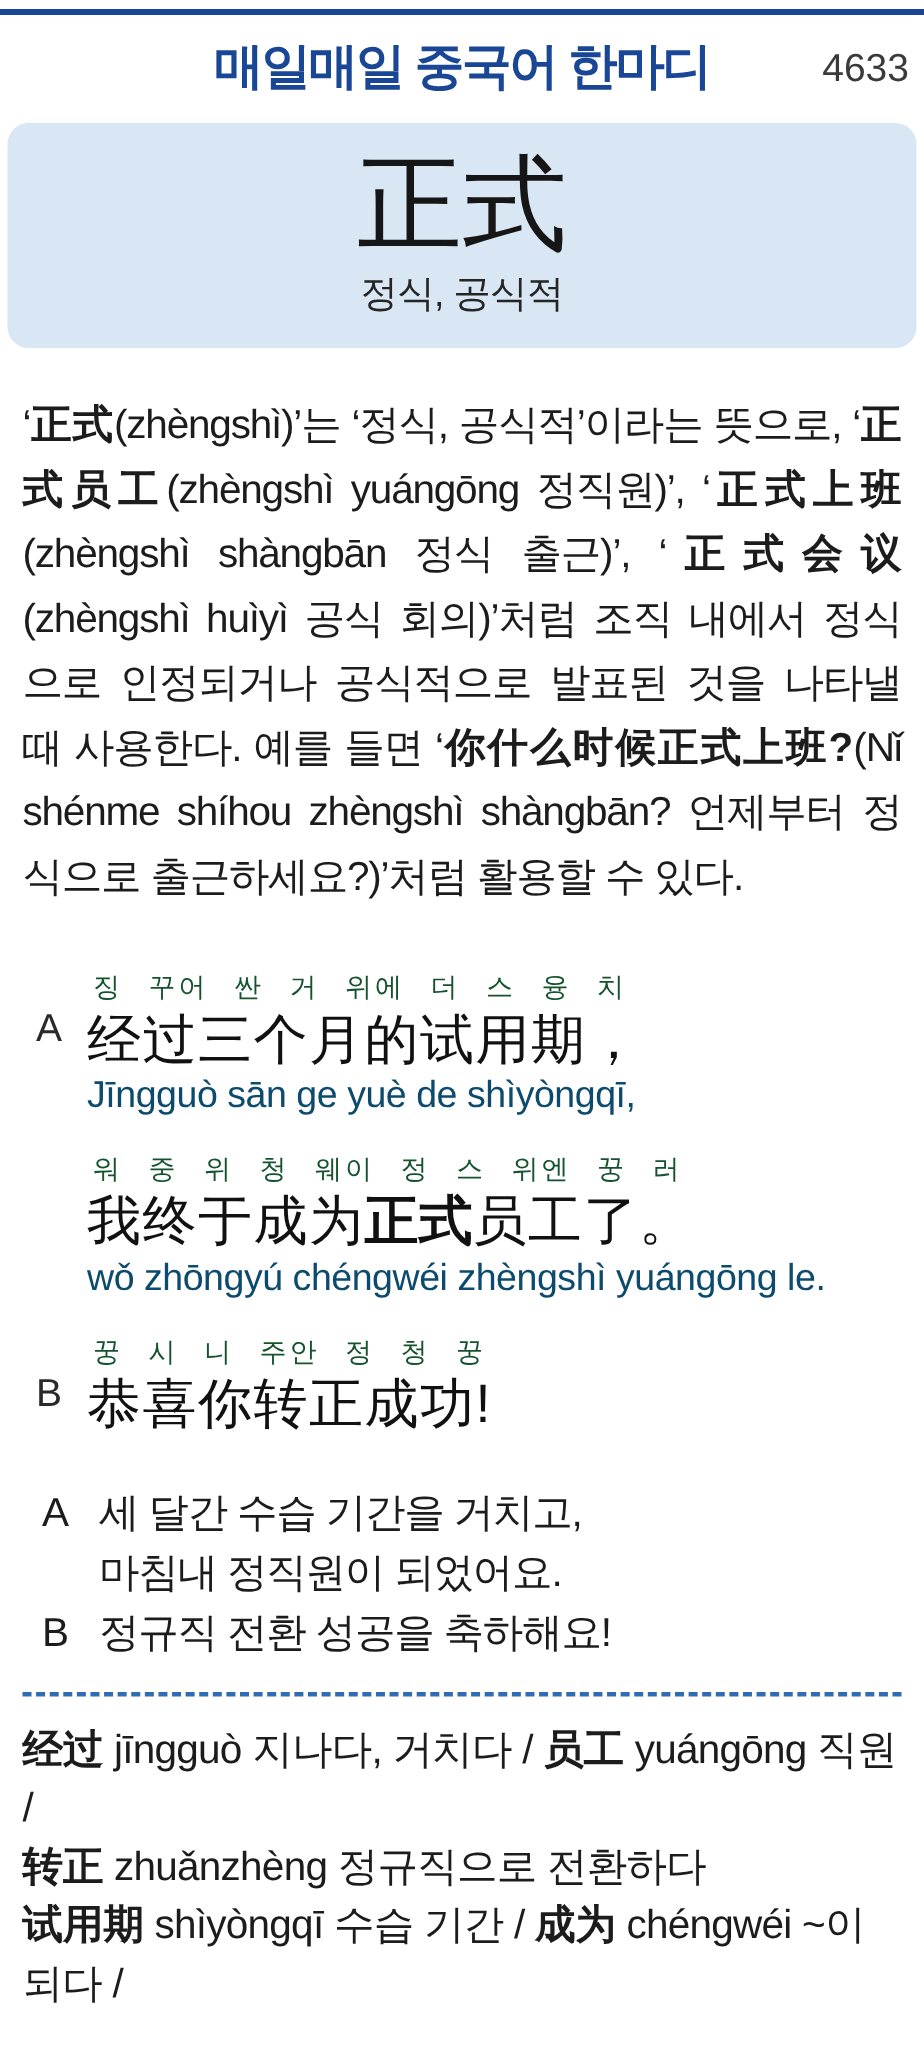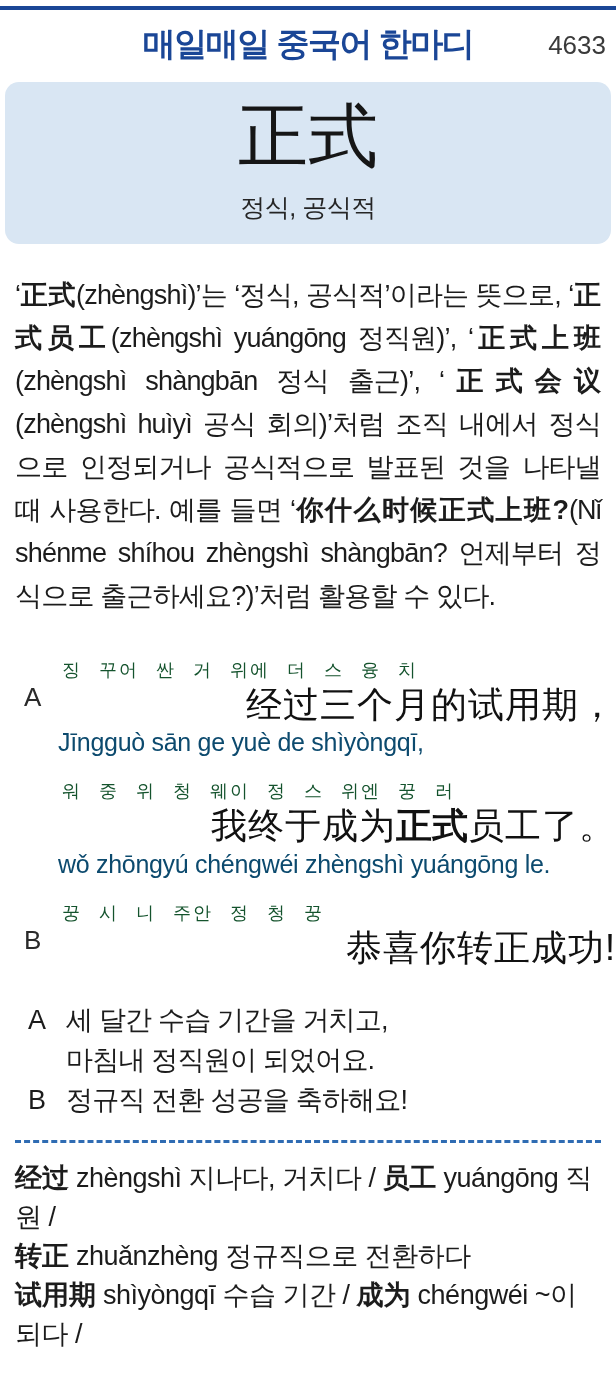--- a/index.html
+++ b/index.html
@@ -20,35 +20,35 @@
     font-size:26px; color:#3a3a3a; letter-spacing:0;
   }
   .word-card {
     margin:14px 5px 0 5px; background:#d9e6f3; border-radius:14px;
     text-align:center; padding:14px 0 20px 0;
   }
   .word-hanzi {
     font-family:"DejaVu Serif","Liberation Serif",serif;
     font-size:70px; line-height:1.15; color:#161616;
   }
-  .word-meaning { font-size:25px; color:#252525; margin-top:14px; letter-spacing:-0.5px; }
+  .word-meaning { font-size:25px; color:#252525; margin-top:2px; letter-spacing:-0.5px; }
 
   .description {
     margin:30px 15px 0 15px;
     font-size:27px; line-height:43px; text-align:justify;
     letter-spacing:-0.8px; color:#1c1c1c;
   }
   .hz { font-weight:bold; letter-spacing:0; }
 
   .dialogue { margin:40px 0 0 24px; }
   .d-row { display:flex; margin-bottom:22px; }
   .d-speaker { width:34px; font-size:26px; color:#2a2a2a; padding-top:24px; flex:none; }
   .d-content { flex:1; }
   .d-ruby { font-size:18px; color:#14532d; word-spacing:10px; letter-spacing:2px; margin-left:4px; }
-  .d-hanzi { font-size:36px; line-height:1.3; letter-spacing:1px; color:#111; font-weight:500;text-align:right; }
+  .d-hanzi { font-size:36px; line-height:1.3; letter-spacing:1px; color:#111; font-weight:500; }
   .d-pinyin { font-size:25px; color:#0c4a6e; letter-spacing:-0.3px; }
 
   .translation { margin:28px 0 0 28px; }
   .t-row { display:flex; font-size:27px; line-height:40px; letter-spacing:-0.8px; }
   .t-speaker { width:38px; flex:none; }
 
   .separator {
     margin:20px 15px 0 15px;
     border-top:3px dashed #2f6cb3;
   }
@@ -109,16 +109,16 @@
     </div>
     <div class="t-row">
       <div class="t-speaker">B</div>
       <div class="t-text">정규직 전환 성공을 축하해요!</div>
     </div>
   </div>
 
 <div class="separator"></div>
 
 <div class="vocabulary" id="vocabulary">
-    <div class="v-line"><span class="hz">经过</span><span> zhèngshì 지나다, 거치다 / </span><span class="hz">员工</span><span> yuángōng 직원 /</span></div>
+    <div class="v-line"><span class="hz">经过</span><span> jīngguò 지나다, 거치다 / </span><span class="hz">员工</span><span> yuángōng 직원 /</span></div>
     <div class="v-line"><span class="hz">转正</span><span> zhuǎnzhèng 정규직으로 전환하다</span></div>
     <div class="v-line"><span class="hz">试用期</span><span> shìyòngqī 수습 기간 / </span><span class="hz">成为</span><span> chéngwéi ~이 되다 /</span></div>
   </div>
 
 </body></html>

